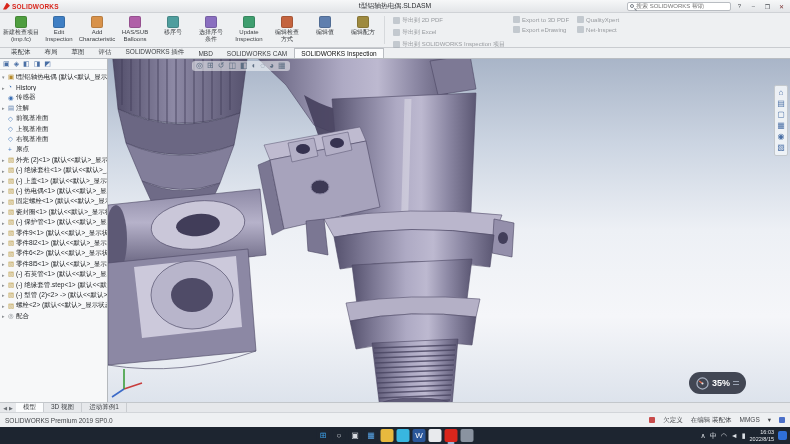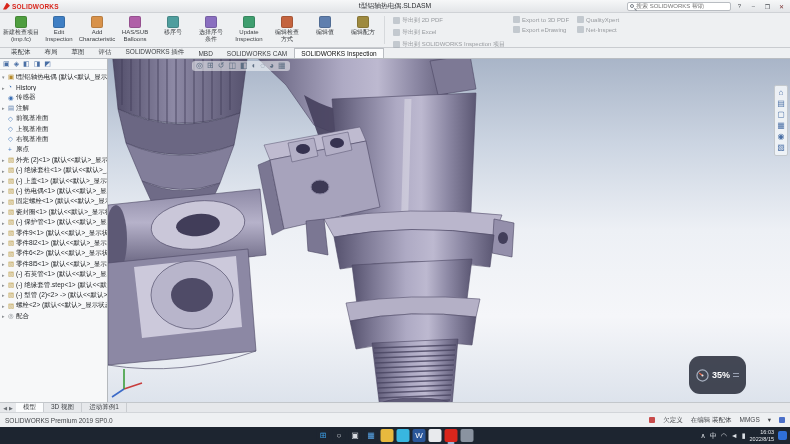--- a/index.html
+++ b/index.html
@@ -48,21 +48,21 @@
 .tree-label{overflow:hidden}
 
 
 .viewport{flex:1;position:relative;min-width:0;overflow:hidden}
 .scene{position:absolute;inset:0;width:100%;height:100%}
 .hud{position:absolute;left:84px;top:2px;display:flex;align-items:center;gap:4px;font-size:8px;color:#5d6e83;
   background:rgba(248,250,252,.55);border-radius:3px;padding:1px 4px;line-height:1}
 .hud span{cursor:default}
 .taskpane{position:absolute;right:2px;top:26px;width:14px;background:rgba(241,244,247,.92);border:1px solid #c3c8cd;
   border-radius:2px;display:flex;flex-direction:column;align-items:center;gap:3px;padding:3px 0;font-size:8px;color:#4a6fa5;line-height:1}
-.zoom-pill{position:absolute;right:44px;bottom:8px;height:38px;background:rgba(43,48,62,.88);border-radius:11px;
+.zoom-pill{position:absolute;right:44px;bottom:8px;height:22px;background:rgba(43,48,62,.88);border-radius:11px;
   display:flex;align-items:center;gap:3px;padding:0 7px;color:#fff}
 .zoom-pct{font-size:9px;font-weight:bold}
 .pill-dashes{display:flex;flex-direction:column;gap:2px}
 .pill-dashes i{display:block;width:6px;height:1px;background:#9aa2b2}
 
 
 .modeltabs{height:10px;flex:none;background:#e6e8eb;border-top:1px solid #c3c7cb;display:flex;align-items:stretch;font-size:6.5px;color:#3c3f43}
 .mt-arrows{width:16px;display:flex;align-items:center;justify-content:center;gap:2px;color:#6b7075;font-size:5px}
 .mt-tab{padding:0 7px;display:flex;align-items:center;border-right:1px solid #c9ccd0;white-space:nowrap}
 .mt-tab.active{background:#fbfcfd}

